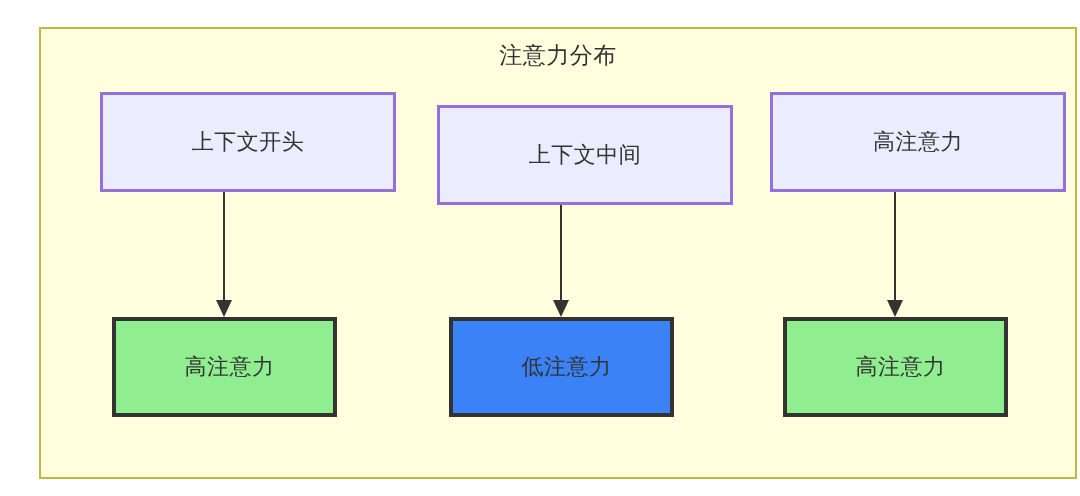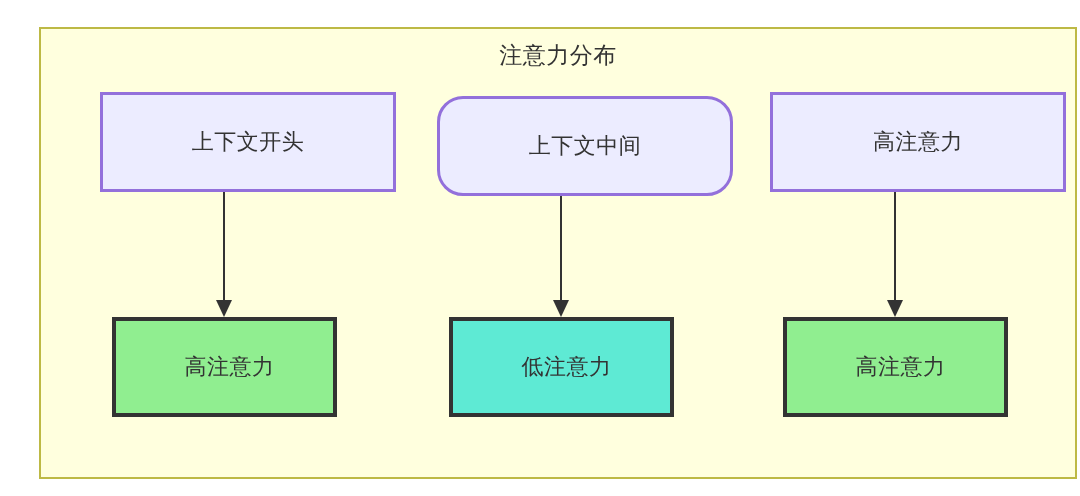--- a/index.html
+++ b/index.html
@@ -72,21 +72,21 @@
     display: flex;
     align-items: center;
     justify-content: center;
     font-size: 22px;
     color: #333333;
     letter-spacing: 0.5px;
     padding-left: 10px;
   }
 
   .fill-green { background: #90ee90; }
-  .fill-red   { background: #5eead4; }
+  .fill-red   { background: #3b82f6; }
 
   
   .edge-svg {
     position: absolute;
     left: 0;
     top: 0;
     width: 1080px;
     height: 496px;
     pointer-events: none;
     overflow: visible;
@@ -122,21 +122,21 @@
     <g>
       <line class="edge-line" x1="883" y1="192" x2="883" y2="305"></line>
       <polygon class="edge-head" points="883,317 875,300 891,300"></polygon>
     </g>
   </svg>
 
   <div class="node-top" style="left:88px; top:92px;">
     <span>上下文开头</span>
   </div>
 
-  <div class="node-top" style="left:425px; top:96px;border-radius:26px;">
+  <div class="node-top" style="left:425px; top:105px;">
     <span>上下文中间</span>
   </div>
 
   <div class="node-top" style="left:758px; top:92px;">
     <span>高注意力</span>
   </div>
 
   <div class="node-bottom fill-green" style="left:100px; top:317px;">
     <span>高注意力</span>
   </div>

